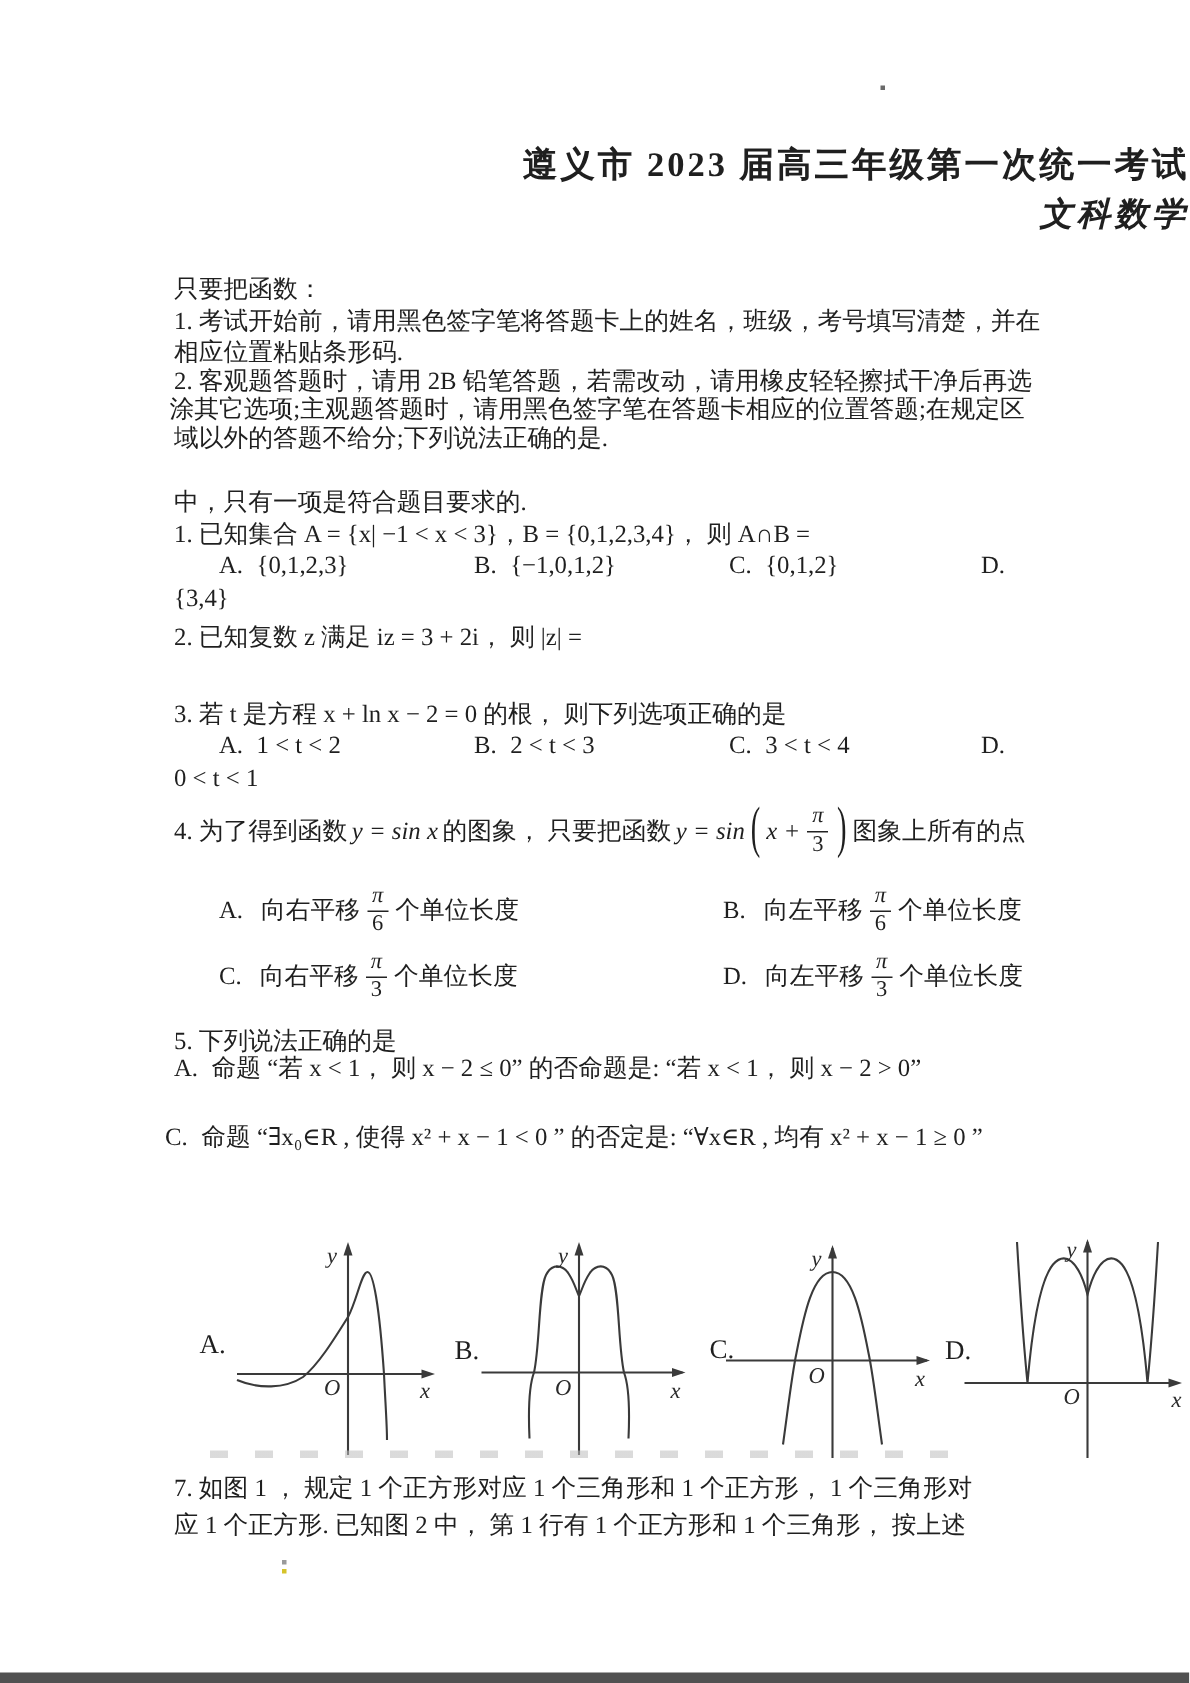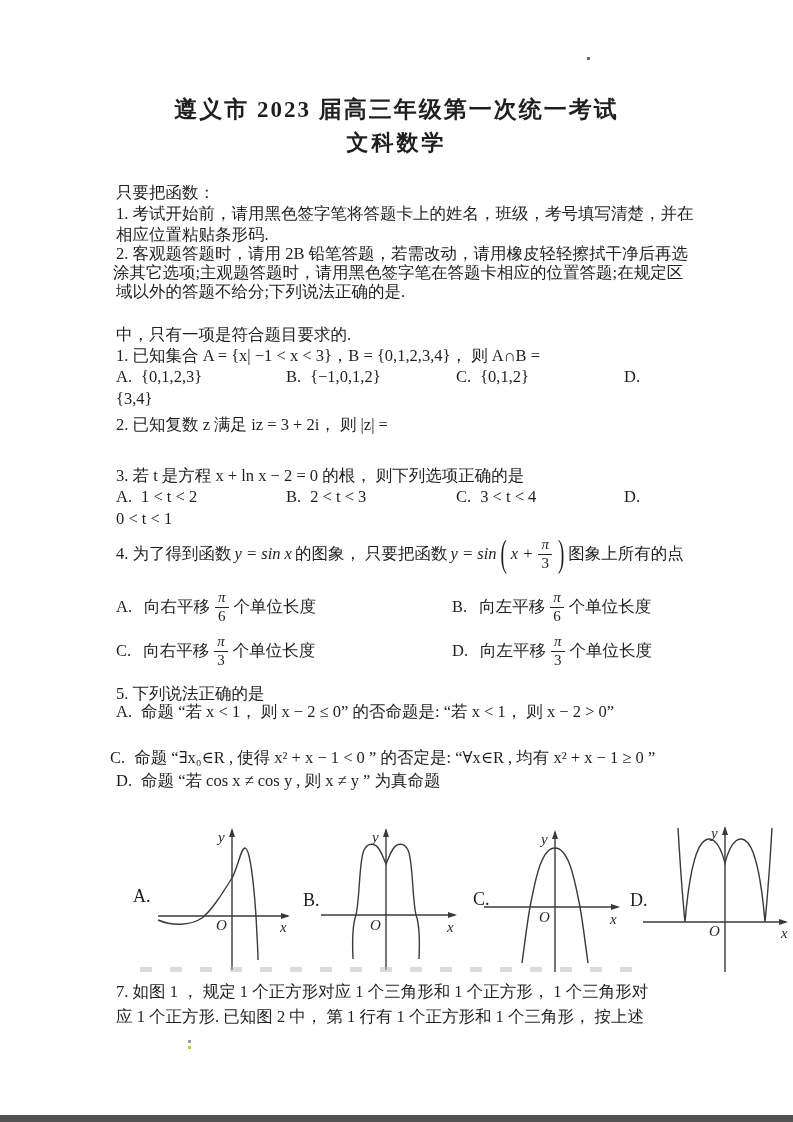--- a/index.html
+++ b/index.html
@@ -1,25 +1,25 @@
 <!DOCTYPE html>
 <html><head>
 <meta charset="utf-8">
 <style>
   html,body{margin:0;padding:0;background:#ffffff;}
   .page{position:relative;width:793px;height:1122px;background:#ffffff;overflow:hidden;
         font-family:"Liberation Serif","DejaVu Serif",serif;color:#1f1f1f;}
   .abs{position:absolute;}
   .line{position:absolute;font-size:16.5px;white-space:nowrap;color:#1f1f1f;}
-  .center{left:0;right:0;text-align:center;}
+  .center{left:0;right:0;text-align:right;}
   .title{top:94px;font-size:23px;font-weight:bold;letter-spacing:2px;}
-  .subtitle{top:128px;font-size:22px;font-weight:bold;letter-spacing:3px;}
+  .subtitle{top:128px;font-size:22px;font-weight:bold;letter-spacing:3px;font-style:italic;}
   .meta{top:162px;font-size:17px;}
   .olabel{margin-right:9px;}
-  .optrow{position:absolute;height:26px;width:600px;}
+  .optrow{position:absolute;height:26px;width:600px;margin-left:30px;}
   .cell{position:absolute;top:0;white-space:nowrap;}
   .mcell{position:absolute;top:0;display:inline-flex;align-items:center;gap:3px;white-space:nowrap;}
   .mathline{display:flex;align-items:center;gap:3px;}
   .frac{display:inline-block;text-align:center;line-height:1.05;vertical-align:-11px;margin:0 2px;font-size:15px;}
   .frac .fn{display:block;border-bottom:1px solid #222;padding:0 3px 1px;font-style:italic;}
   .frac .fd{display:block;padding-top:1px;}
   .bp{display:inline-block;transform:scaleY(2.0);font-size:19px;font-weight:300;margin:0 1px;}
   .sqrt .rad{border-top:1.2px solid #222;padding:0 2px;}
   .sup{font-size:11px;vertical-align:7px;}
   .v{font-style:italic;}
@@ -121,21 +121,20 @@
           <span class="fn">π</span>
           <span class="fd">3</span>
         </span>
       <span>个单位长度</span>
     </span>
   </div>
 
   <div class="line" style="left:116px;top:683px">5.  下列说法正确的是</div>
   <div class="line" style="left:116px;top:701px"><span class="olabel">A.</span><span>命题 “若 x &lt; 1， 则 x − 2 ≤ 0”  的否命题是: “若 x &lt; 1， 则 x − 2 &gt; 0”</span></div>
   <div class="line" style="left:110px;top:747px"><span class="olabel">C.</span><span>命题 “∃x₀∈R , 使得 x² + x − 1 &lt; 0 ” 的否定是: “∀x∈R , 均有 x² + x − 1 ≥ 0 ”</span></div>
-  <div class="line" style="left:116px;top:770px"><span class="olabel">D.</span><span>命题 “若 cos x ≠ cos y , 则 x ≠ y ” 为真命题</span></div>
 
 
   <div class="glabel" style="left:133px;top:886px">A.</div>
   <div class="glabel" style="left:303px;top:890px">B.</div>
   <div class="glabel" style="left:473px;top:889px">C.</div>
   <div class="glabel" style="left:630px;top:890px">D.</div>
 
   <svg style="left:150px;top:820px" width="150" height="158" viewBox="0 0 150 158">
     <line x1="82" y1="10" x2="82" y2="150"></line>
     <polygon points="79,17 82,8 85,17"></polygon>

